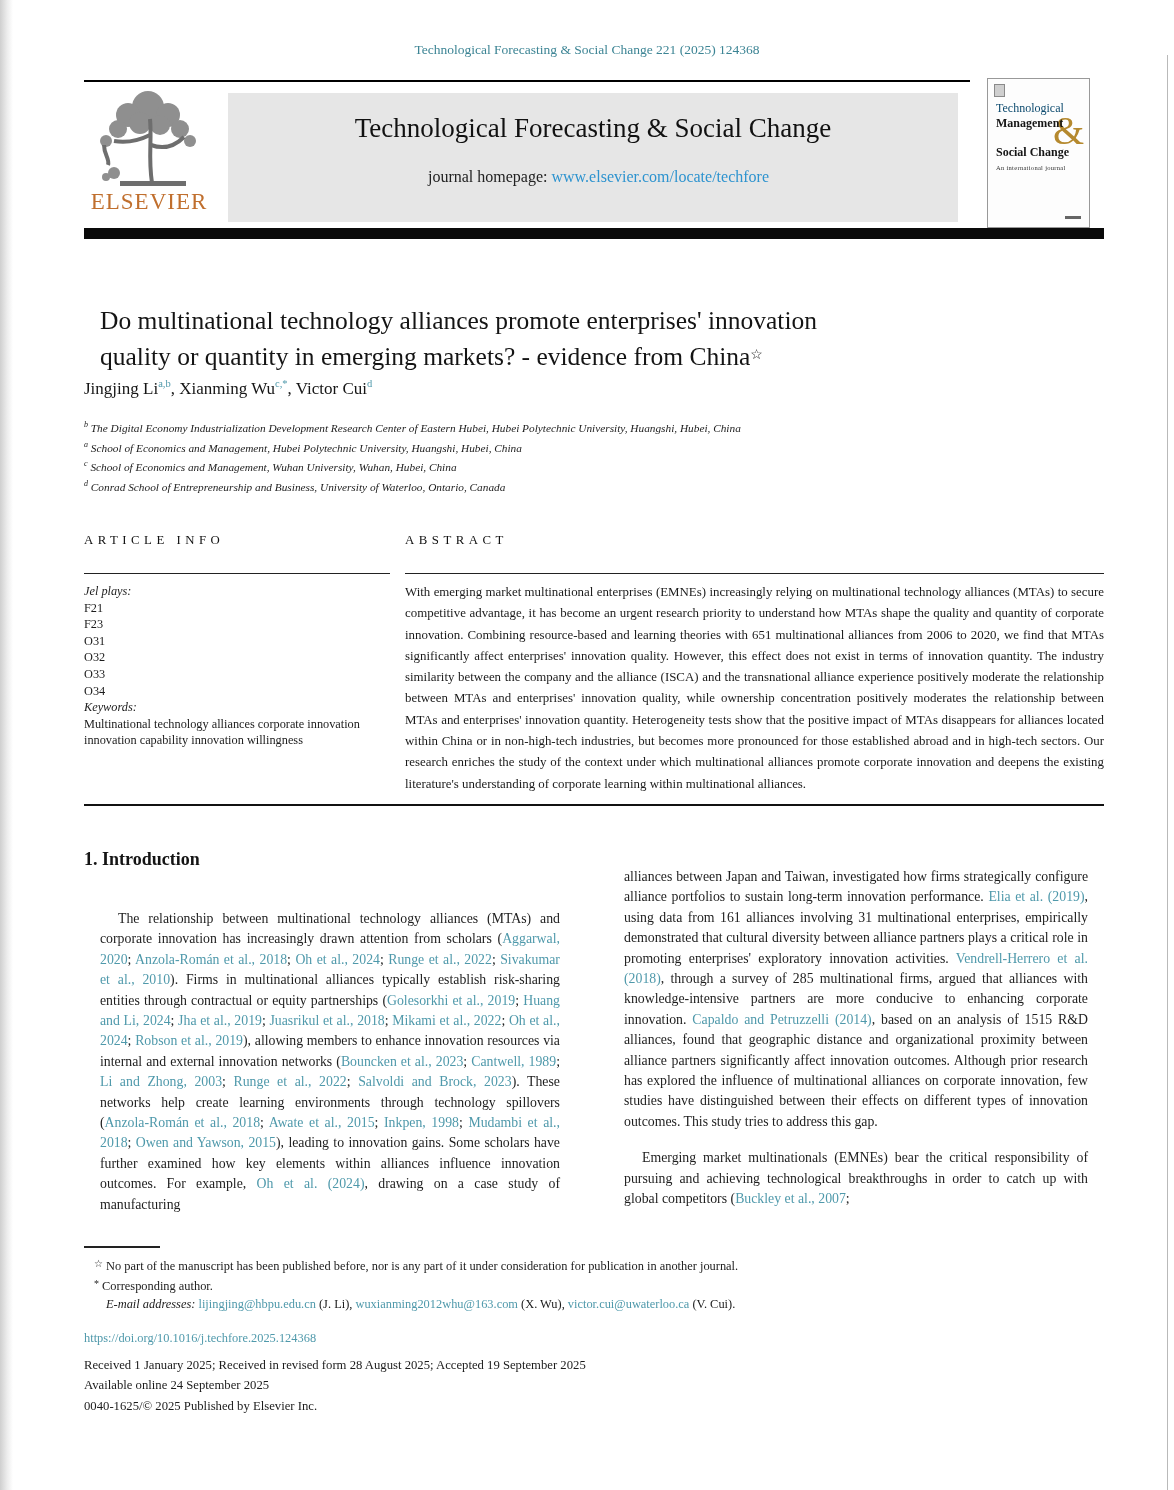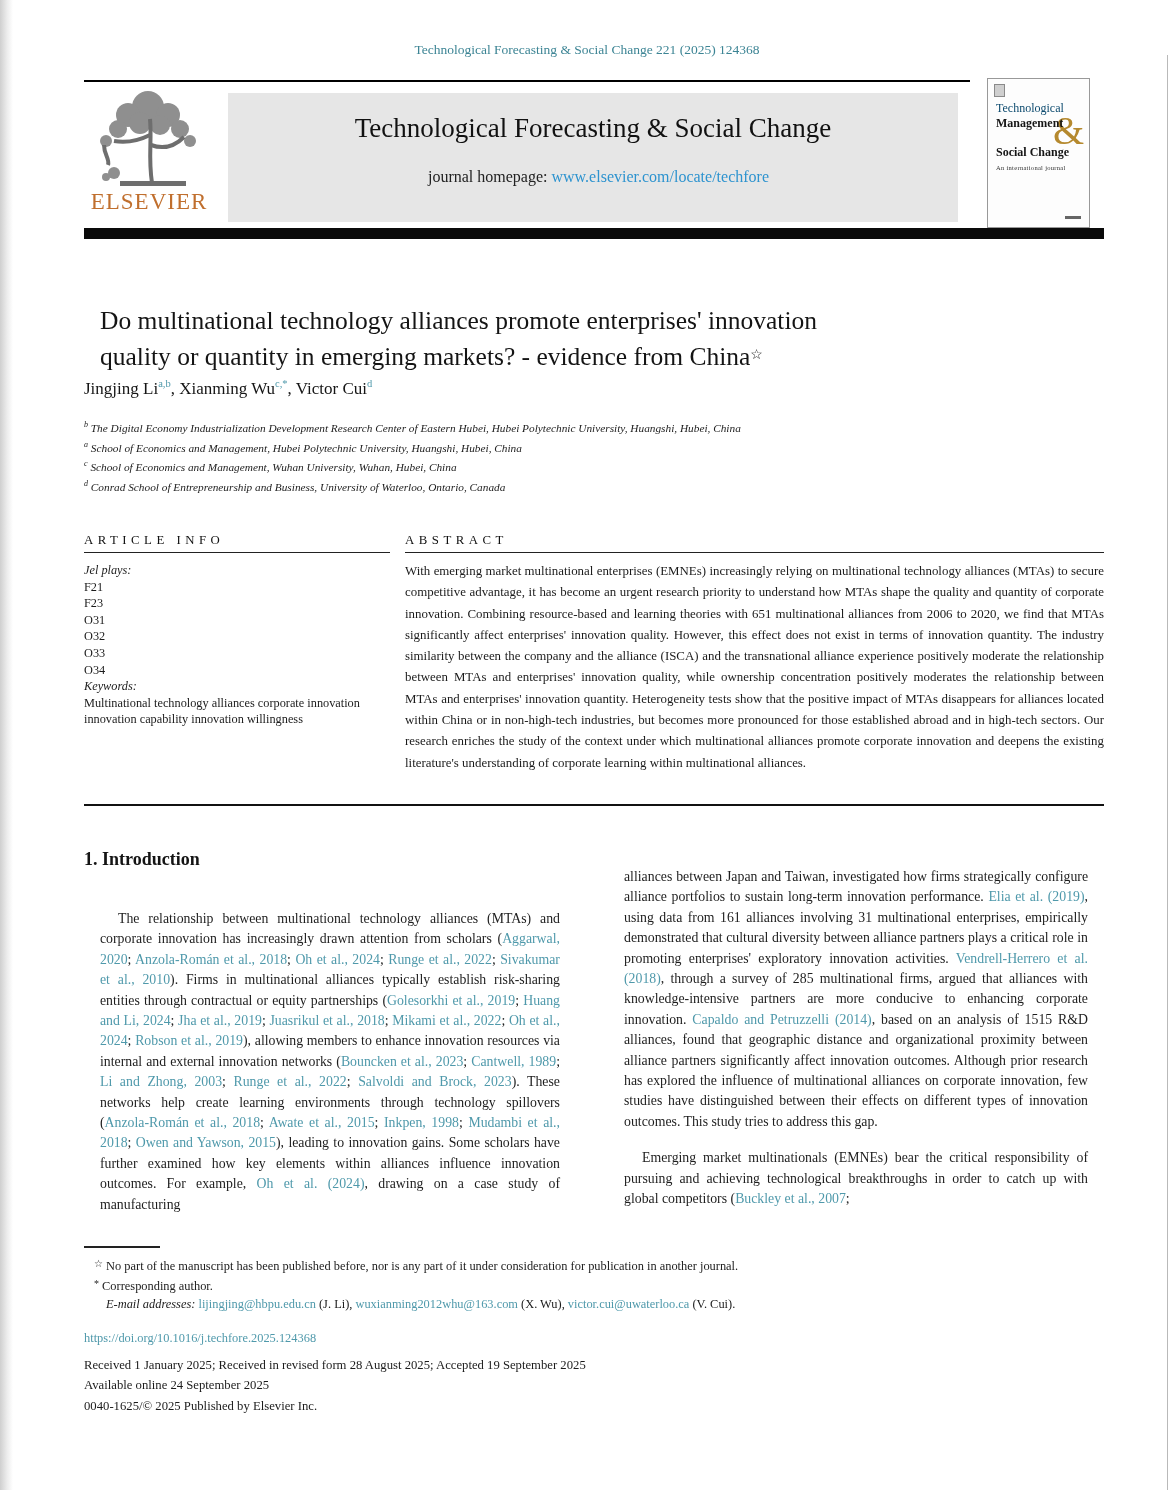--- a/index.html
+++ b/index.html
@@ -43,21 +43,21 @@
   .authors{position:absolute;left:84px;top:378px;width:1020px;font-size:17px;color:#151515;}
   sup.teal{color:#4f99ab;font-size:10.5px;}
   .affils{position:absolute;left:84px;top:417px;width:1020px;font-style:italic;
     font-size:11.3px;line-height:16.8px;color:#222;}
   .affils sup{font-size:8px;}
 
   
   .info-section{position:absolute;left:84px;top:533px;width:1020px;height:280px;}
   .col-info{position:absolute;left:0;top:0;width:306px;}
   .col-abs{position:absolute;left:321px;top:0;width:699px;}
-  .sec-head{font-size:12.8px;letter-spacing:4.5px;color:#111;padding-bottom:4px;
+  .sec-head{font-size:12.8px;letter-spacing:4.5px;color:#111;padding-bottom:25px;
     border-bottom:1.5px solid #222;}
   .info-body{margin-top:9px;font-size:12.3px;line-height:16.6px;color:#1b1b1b;}
   .ital{font-style:italic;}
   .abs-body{margin-top:8px;font-size:12.9px;line-height:21.3px;text-align:justify;color:#1b1b1b;}
   .rule-bottom{position:absolute;left:0;top:271px;width:1020px;height:2px;background:#111;}
 
   
   .intro{position:absolute;left:84px;top:849px;width:1020px;}
   .intro h2{font-size:18px;margin:0;color:#141414;}
   .col-left{position:absolute;left:0;top:44px;width:492px;}

